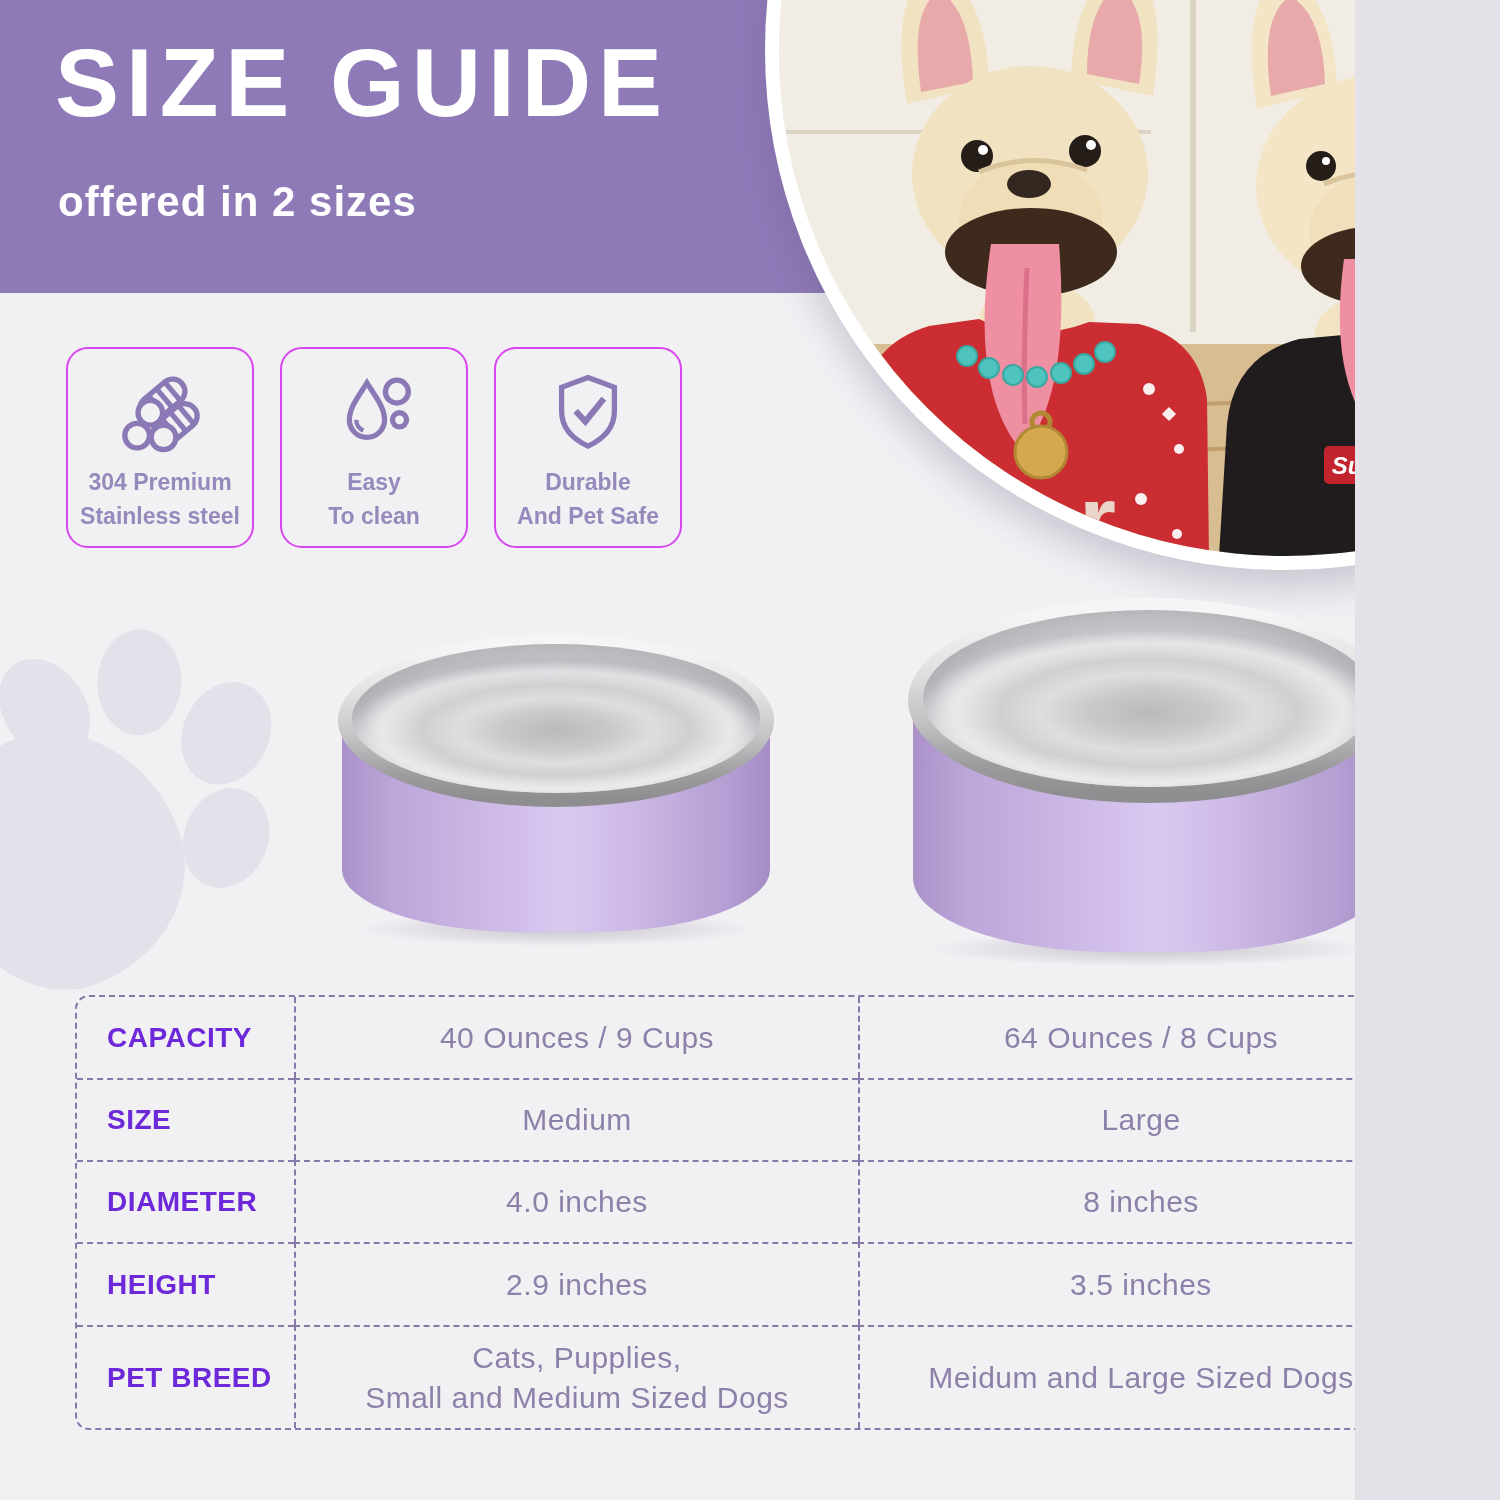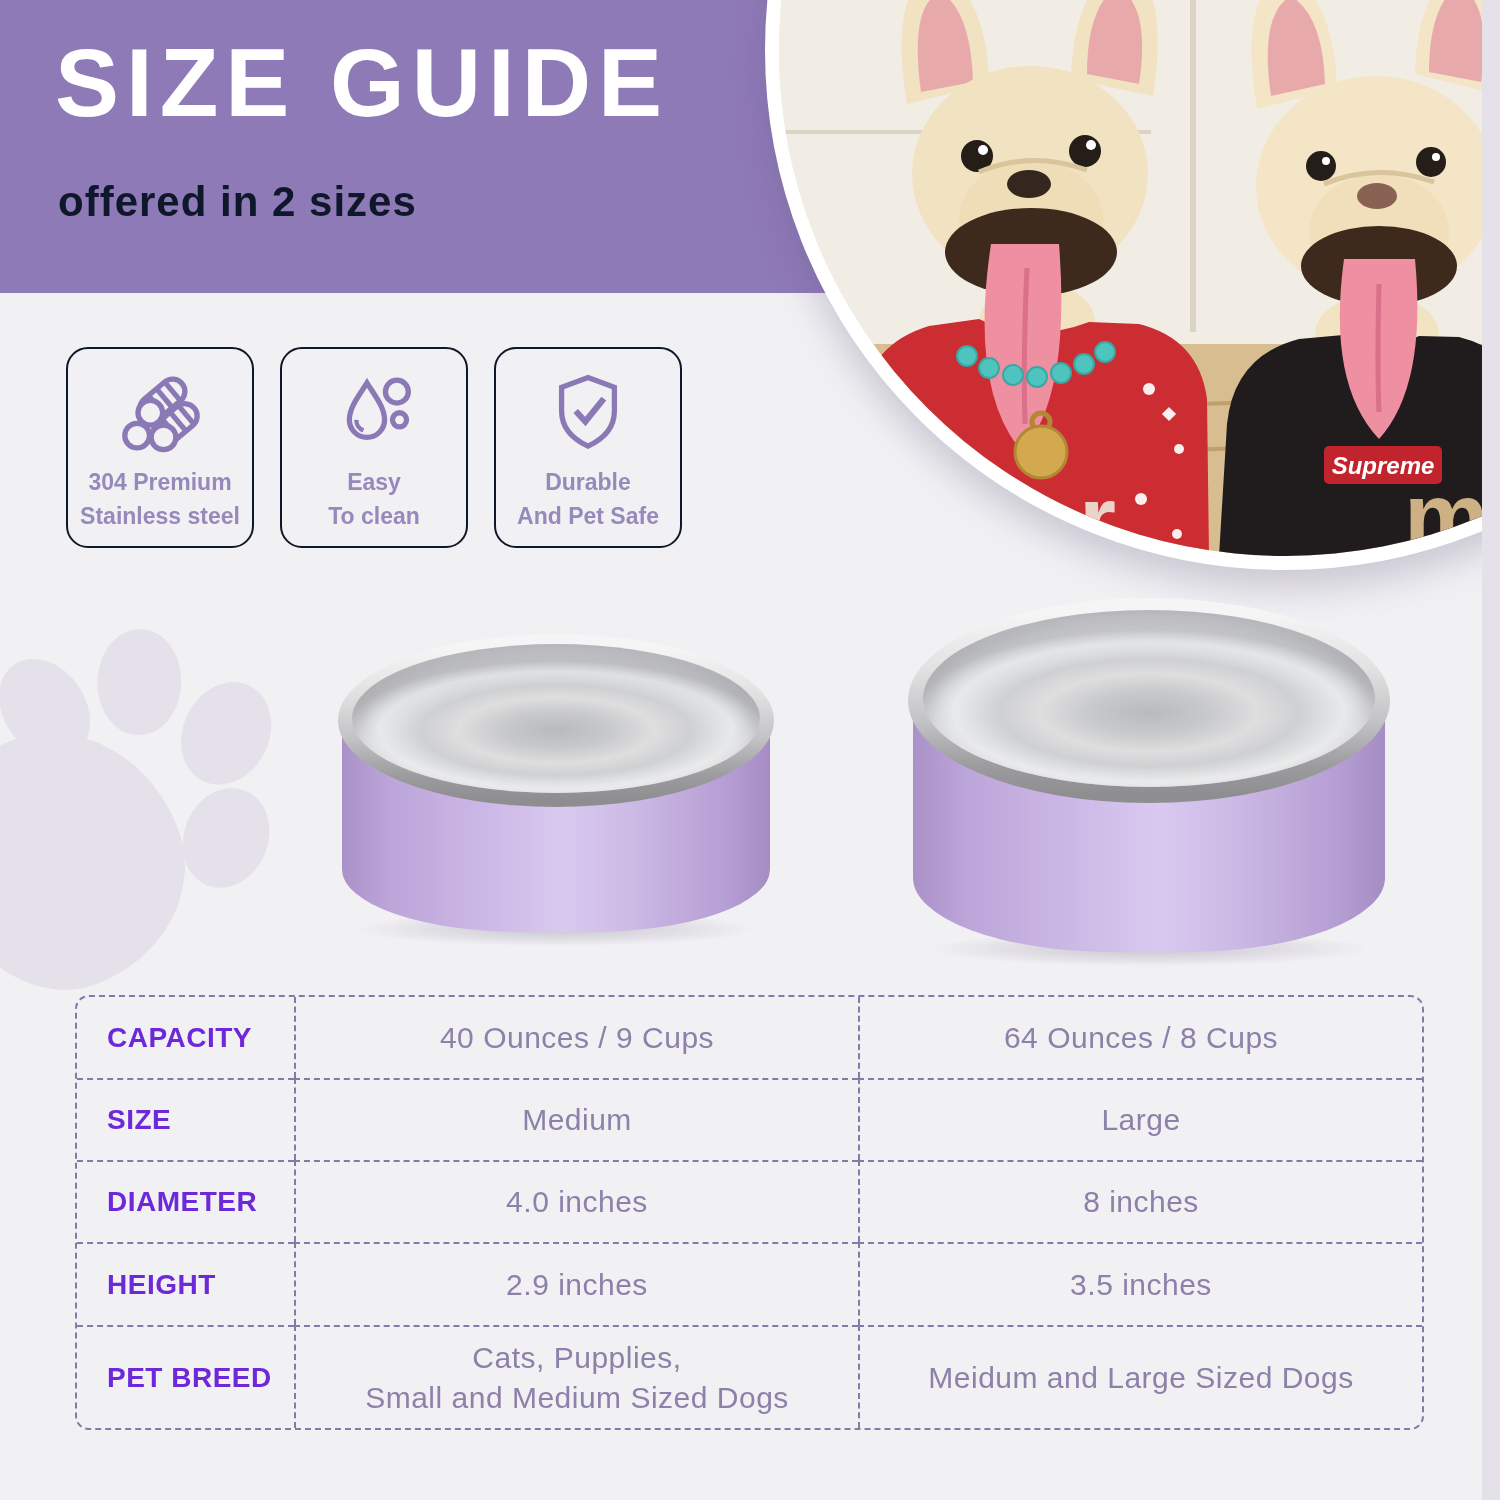--- a/index.html
+++ b/index.html
@@ -1,35 +1,35 @@
 <!DOCTYPE html>
 <html><head>
 <meta charset="utf-8">
 <style>
   html,body{margin:0;padding:0;background:#e4e2e8;}
   .canvas{
-    position:relative;width:1482px;height:1500px;overflow:hidden;
+    position:relative;width:1355px;height:1500px;overflow:hidden;
     background:#f1f0f3;font-family:"Liberation Sans",sans-serif;
   }
   
   .purple-block{position:absolute;left:0;top:0;width:880px;height:293px;background:#8F7AB8;z-index:1;}
   .title{position:absolute;left:55px;top:28px;color:#ffffff;font-size:96px;font-weight:bold;letter-spacing:7px;white-space:nowrap;}
-  .subtitle{position:absolute;left:58px;top:178px;color:#0f172a;font-size:42px;font-weight:bold;letter-spacing:1px;}
+  .subtitle{position:absolute;left:58px;top:178px;color:#ffffff;font-size:42px;font-weight:bold;letter-spacing:1px;}
   
   .photo-circle{
     position:absolute;left:765px;top:-470px;width:1040px;height:1040px;
     border:14px solid #ffffff;border-radius:50%;box-sizing:border-box;
     overflow:hidden;background:#f2ede4;z-index:2;
     box-shadow:0 18px 34px rgba(90,78,120,.25);
   }
   .photo-circle svg{position:absolute;left:0;top:0;width:100%;height:100%;}
   
   .features{position:absolute;left:66px;top:347px;display:flex;gap:26px;z-index:3;}
   .card{
-    width:188px;height:201px;border:2px solid #0f172a;border-radius:22px;
+    width:188px;height:201px;border:2px solid #d946ef;border-radius:22px;
     box-sizing:border-box;display:flex;flex-direction:column;align-items:center;
     padding-top:18px;background:transparent;
   }
   .card svg{width:88px;height:88px;}
   .card-text{margin-top:10px;text-align:center;color:#9689bb;font-size:23px;font-weight:bold;line-height:34px;}
   
   .paw{position:absolute;left:-18px;top:593px;width:330px;height:420px;transform:rotate(-6deg);z-index:0;}
   .paw div{position:absolute;background:#e5e1eb;}
   .paw .t1{left:32px;top:52px;width:82px;height:108px;border-radius:50%;transform:rotate(-28deg);}
   .paw .t2{left:128px;top:36px;width:84px;height:106px;border-radius:50%;transform:rotate(8deg);}

